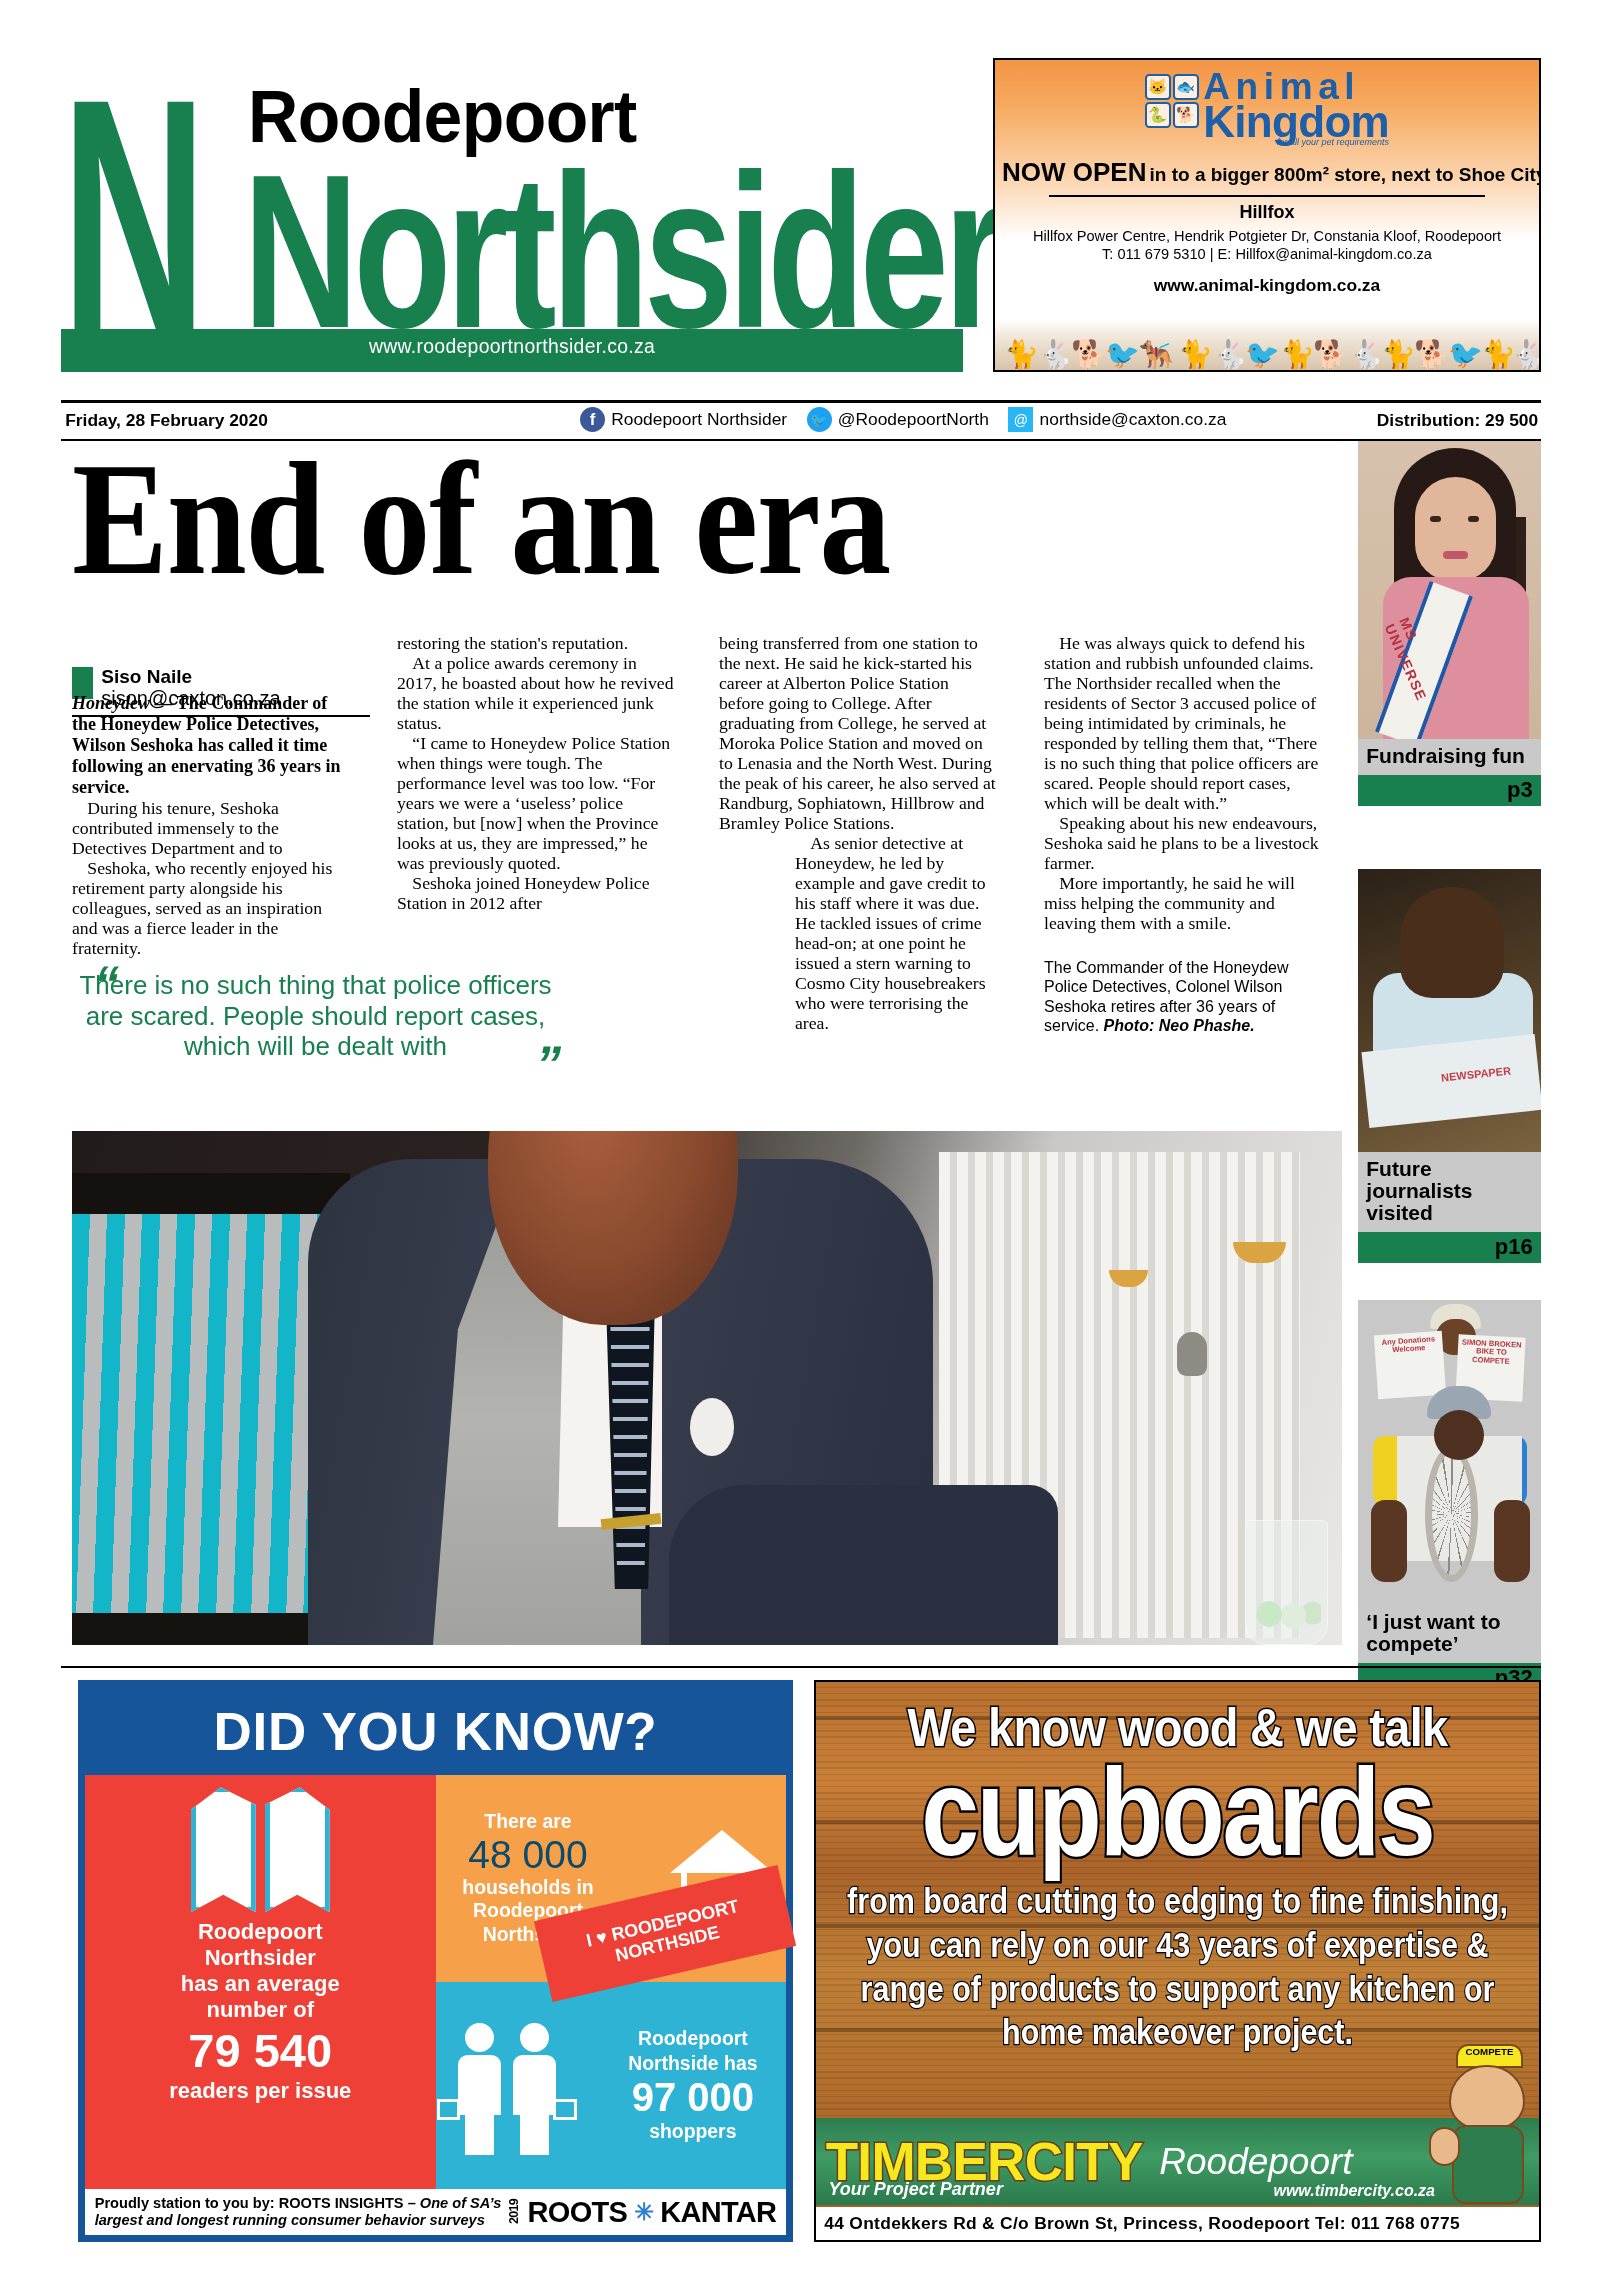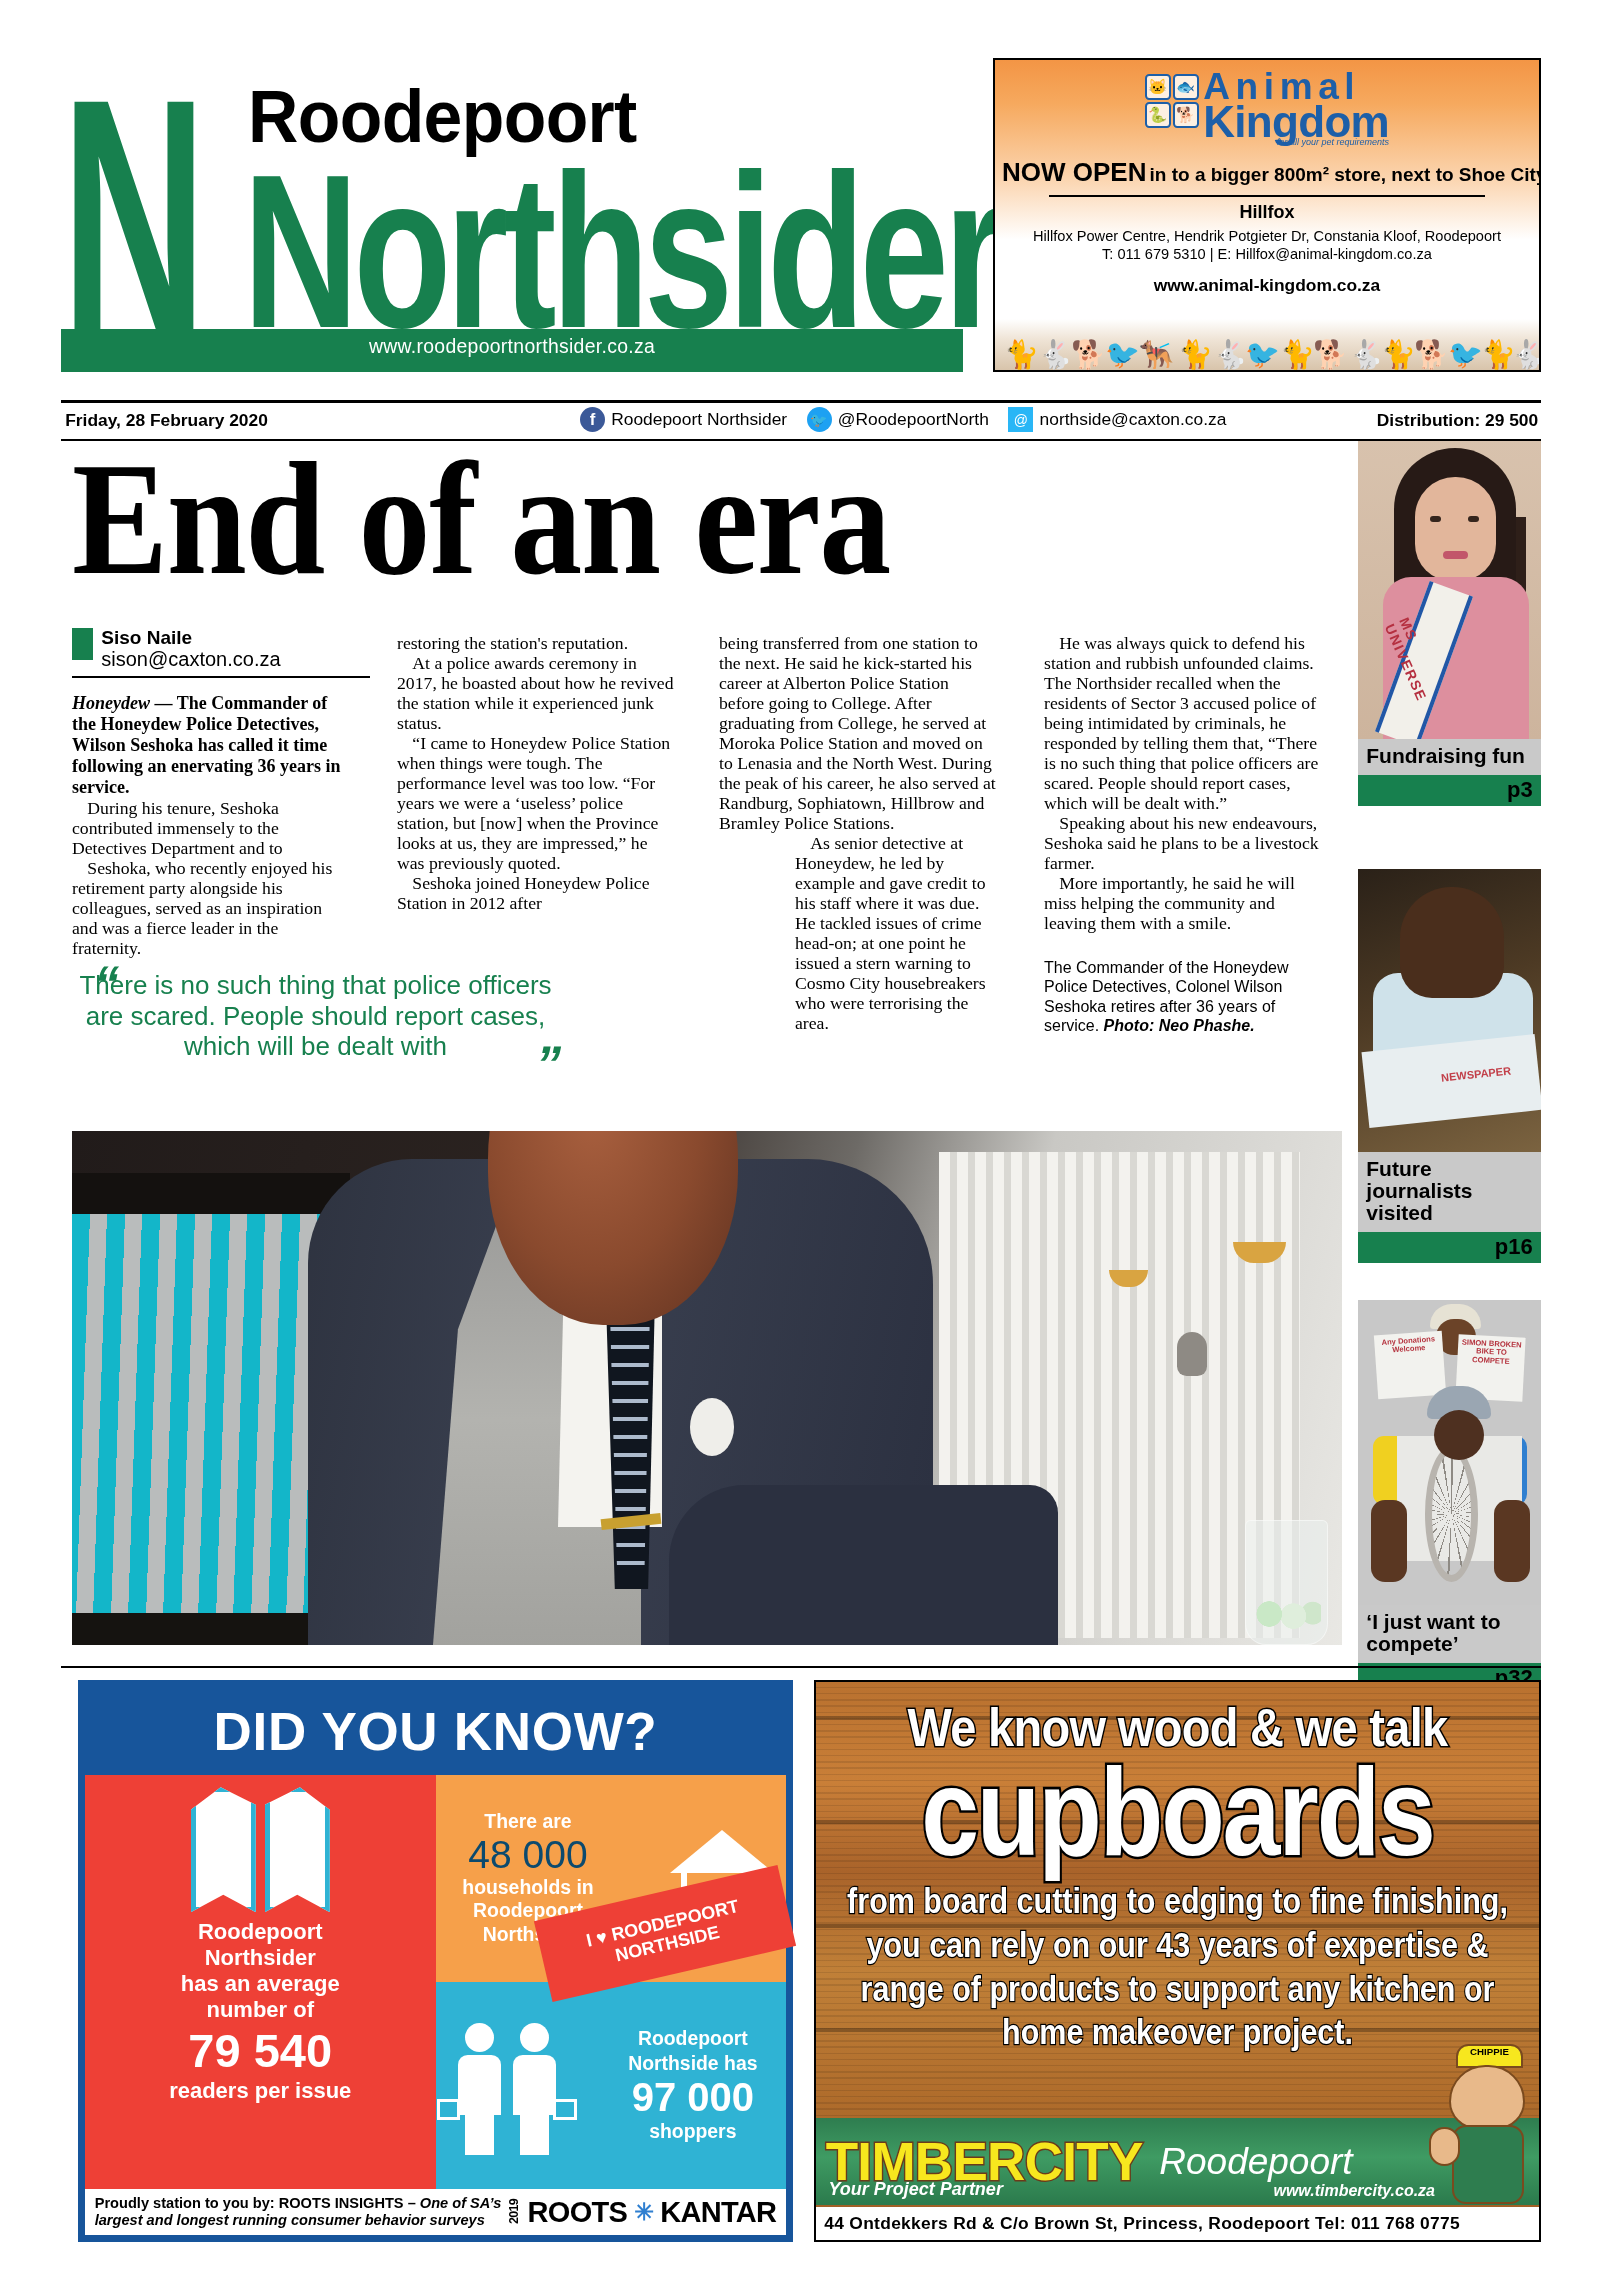--- a/index.html
+++ b/index.html
@@ -89,21 +89,21 @@
   .headline {
     position:absolute; left:72px; top:441px; width:1277px;
     font-family:"Liberation Serif", serif;
     font-weight:bold; font-size:144px; line-height:139px;
     letter-spacing:-1.4px;
     transform:scaleY(1.12); transform-origin:left top;
   }
 
   
   .byline { position:absolute; left:72px; top:628px; width:298px; }
-  .by-flex { display:flex; gap:8.3px; }
+  .by-flex { display:flex; gap:8.3px;margin-top:39px; }
   .by-sq { width:21px; height:32px; background:#17804e; flex:0 0 21px; }
   .by-name { font-size:19px; font-weight:bold; line-height:19.4px; }
   .by-mail { font-size:20px; line-height:19.4px; margin-top:2.1px; }
   .by-rule { height:2.1px; background:#000; margin-top:7px; }
 
   
   .col { position:absolute; font-family:"Liberation Serif", serif; font-size:17.7px; line-height:20px; color:#000; }
   .col p { text-indent:15.3px; }
   .col p.noind { text-indent:0; }
   .col p.lead { text-indent:0; font-weight:bold; font-size:18px; line-height:21px; }
@@ -544,21 +544,21 @@
     <div class="tc-l1">We know wood &amp; we talk</div>
     <div class="tc-l2">cupboards</div>
     <div class="tc-l3">from board cutting to edging to fine finishing, you can rely on our 43 years of expertise &amp; range of products to support any kitchen or home makeover  project.</div>
     <div class="tc-brandbar">
       <span class="tc-logo">TIMBERCITY</span>
       <span class="tc-town">Roodepoort</span>
     </div>
     <div class="tc-partner">Your Project Partner</div>
     <div class="tc-web">www.timbercity.co.za</div>
     <div class="tc-mascot">
-      <div class="tc-m-cap">CHIPPIE</div>
+      <div class="tc-m-cap">COMPETE</div>
       <div class="tc-m-head"></div>
       <div class="tc-m-body"></div>
       <div class="tc-m-thumb"></div>
     </div>
     <div class="tc-addr">44 Ontdekkers Rd &amp; C/o Brown St, Princess, Roodepoort Tel: 011 768 0775</div>
   </div>
 
 </div>
 
 

